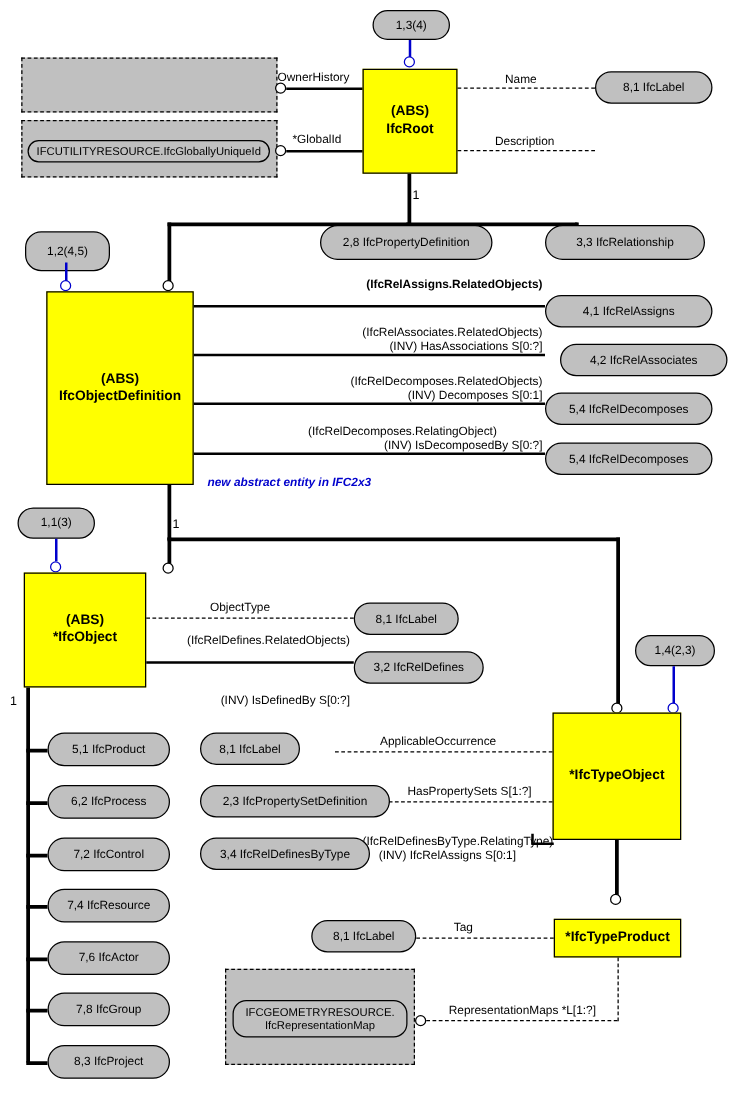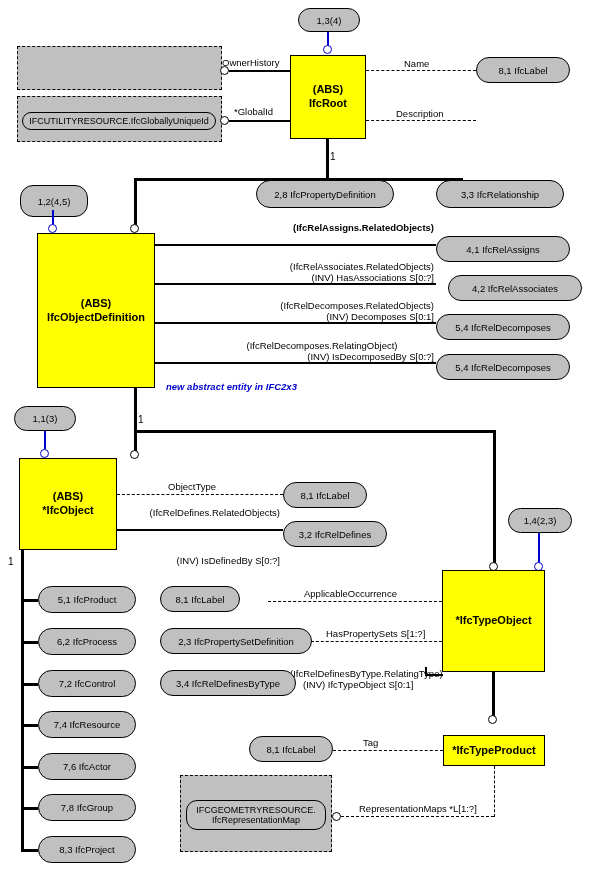--- a/index.html
+++ b/index.html
@@ -204,21 +204,21 @@
   <div class="lbl" style="left:304px;top:588px;">ApplicableOccurrence</div>
   <div class="pill" style="left:160px;top:586px;width:80px;height:26px;">8,1  IfcLabel</div>
 
   <div class="dash-h" style="left:311px;top:641px;width:131px;"></div>
   <div class="lbl" style="left:326px;top:628px;">HasPropertySets  S[1:?]</div>
   <div class="pill" style="left:160px;top:628px;width:152px;height:26px;">2,3  IfcPropertySetDefinition</div>
 
   <div class="line hline" style="left:425px;top:674px;width:18px;"></div>
   <div class="line vline" style="left:425px;top:667px;height:8px;"></div>
   <div class="lbl" style="left:290px;top:668px;">(IfcRelDefinesByType.RelatingType)</div>
-  <div class="lbl" style="left:303px;top:679px;">(INV) IfcTypeObject  S[0:1]</div>
+  <div class="lbl" style="left:303px;top:679px;">(INV) IfcRelAssigns  S[0:1]</div>
   <div class="pill" style="left:160px;top:670px;width:136px;height:26px;">3,4  IfcRelDefinesByType</div>
 
   <div class="line thick vline" style="left:492px;top:672px;height:46px;"></div>
   <div class="circ" style="left:488px;top:715px;"></div>
 
   <div class="yellowbox" style="left:443px;top:735px;width:102px;height:31px;">
     <span>*IfcTypeProduct</span>
   </div>
 
   <div class="dash-h" style="left:333px;top:750px;width:110px;"></div>

